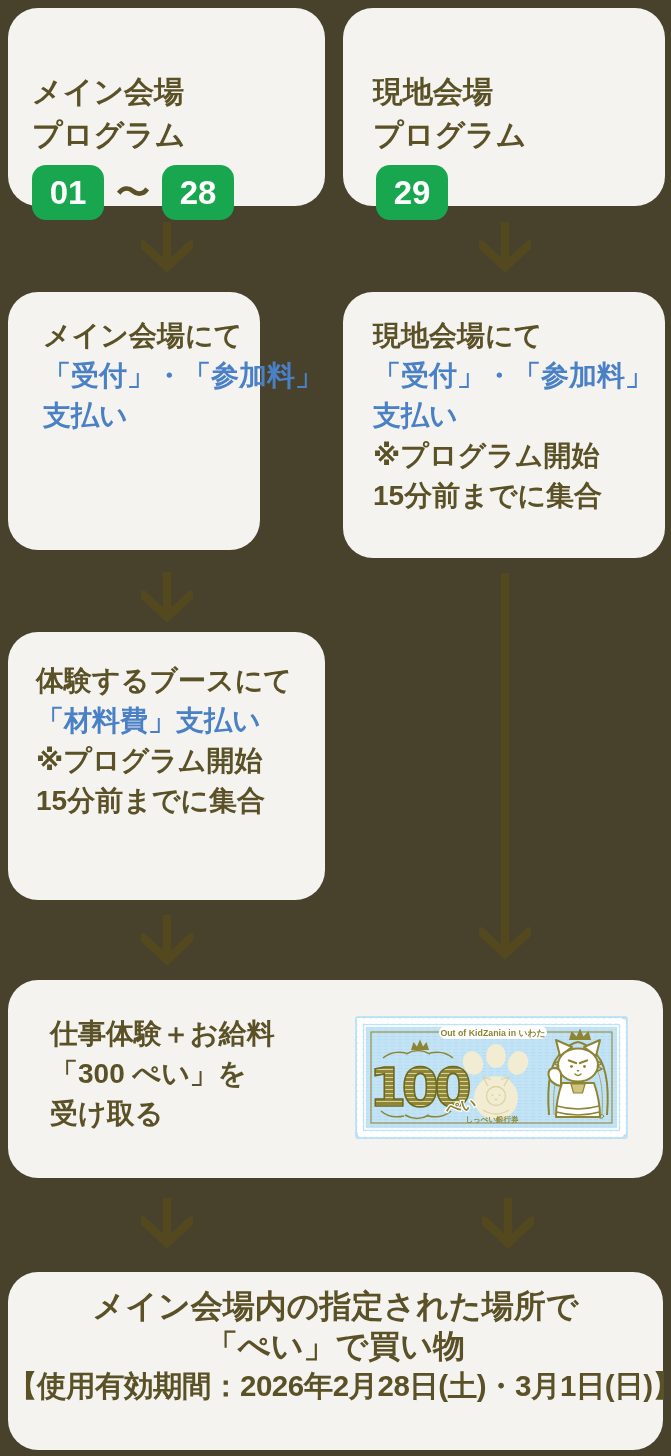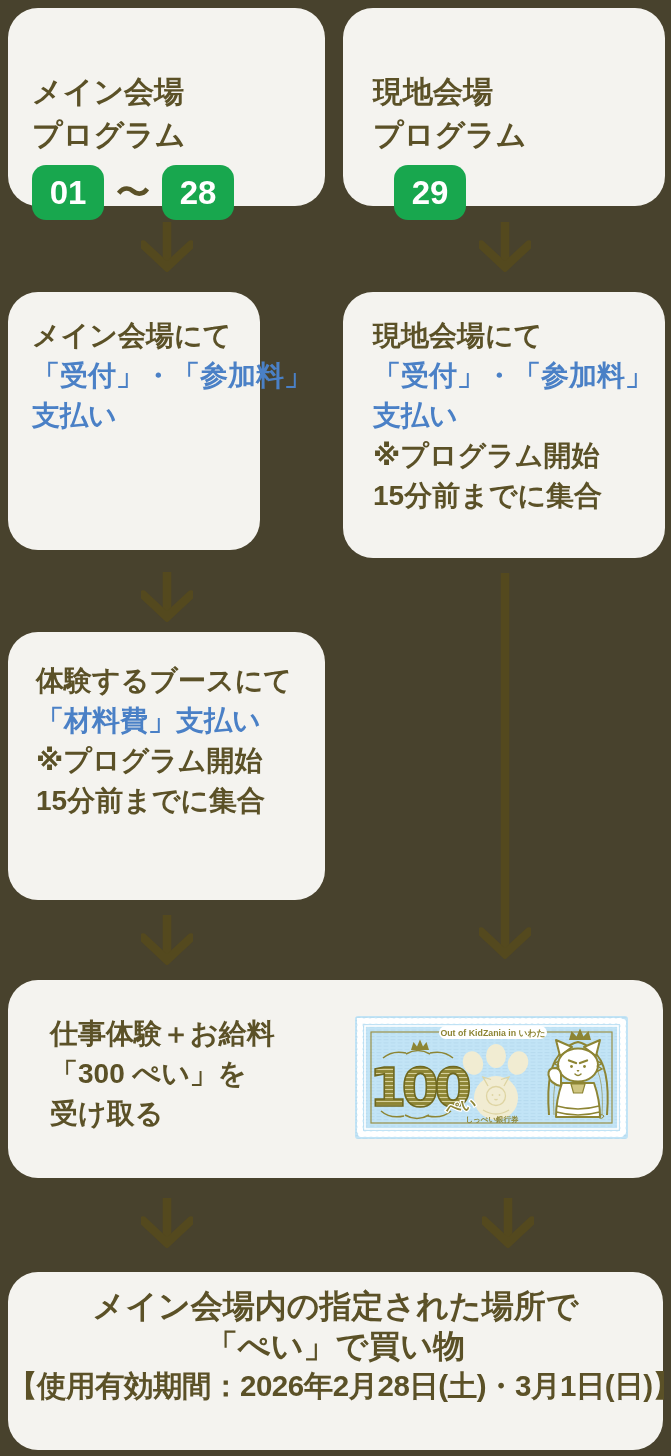--- a/index.html
+++ b/index.html
@@ -32,36 +32,36 @@
       <span class="tilde">〜</span>
       <span class="badge">28</span>
     </div>
   </section>
 
   <section class="card" style="left:343px;top:8px;width:322px;height:198px;padding:14px 18px 0 30px;">
     <div class="title">
       <div class="line">現地会場</div>
       <div class="line">プログラム</div>
     </div>
-    <div class="badges" style="margin-left:21px;">
+    <div class="badges" style="margin-left:3px;">
       <span class="badge">29</span>
     </div>
   </section>
 
   <svg class="arrow" style="left:141px;top:222px;" width="52" height="50" viewBox="0 0 52 50">
     <path d="M26 0 V41" stroke="#54491e" stroke-width="8.5" fill="none"></path>
     <path d="M2 22.5 L26 45 L50 22.5" stroke="#54491e" stroke-width="8.5" fill="none" stroke-linecap="round" stroke-linejoin="miter"></path>
   </svg>
 
   <svg class="arrow" style="left:479px;top:222px;" width="52" height="50" viewBox="0 0 52 50">
     <path d="M26 0 V41" stroke="#54491e" stroke-width="8.5" fill="none"></path>
     <path d="M2 22.5 L26 45 L50 22.5" stroke="#54491e" stroke-width="8.5" fill="none" stroke-linecap="round" stroke-linejoin="miter"></path>
   </svg>
 
-  <section class="card body-txt" style="left:8px;top:292px;width:252px;height:258px;padding:24px 14px 0 24px;">
+  <section class="card body-txt" style="left:8px;top:292px;width:252px;height:258px;padding:24px 14px 0 35px;">
     <div class="line olive">メイン会場にて</div>
     <div class="line blue">「受付」・「参加料」</div>
     <div class="line blue">支払い</div>
   </section>
 
   <section class="card body-txt" style="left:343px;top:292px;width:322px;height:266px;padding:24px 10px 0 30px;">
     <div class="line olive">現地会場にて</div>
     <div class="line blue">「受付」・「参加料」</div>
     <div class="line blue">支払い</div>
     <div class="line olive">※プログラム開始</div>

